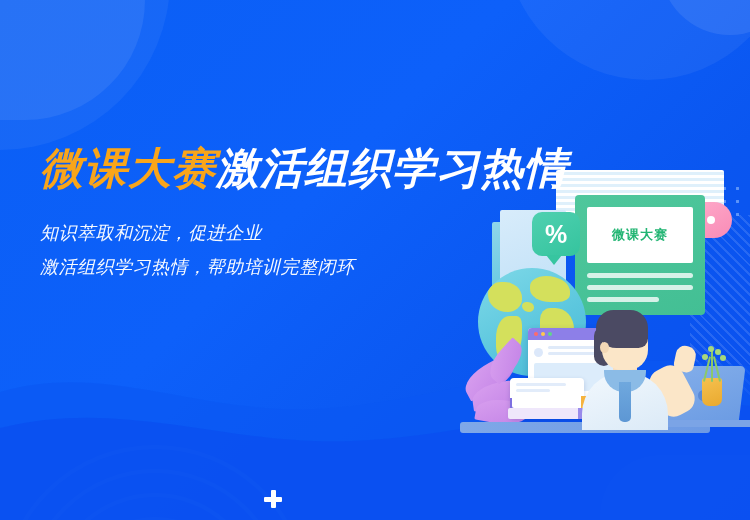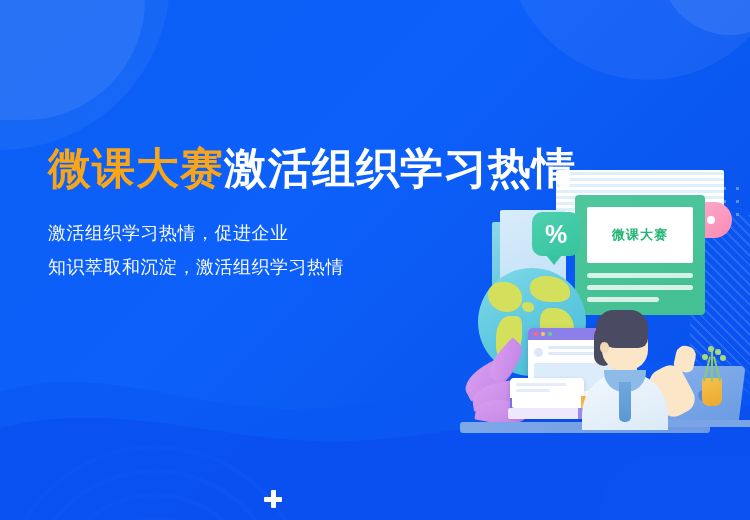--- a/index.html
+++ b/index.html
@@ -65,21 +65,21 @@
   .plus:before,.plus:after{
     content:"";position:absolute;background:#ffffff;border-radius:1px;
   }
   .plus:before{left:7px;top:0;width:5px;height:18px;}
   .plus:after{left:0;top:7px;width:18px;height:5px;}
 
   
   .wave{left:0;bottom:0;width:750px;height:220px;}
 
   
-  .copy{position:absolute;left:48px;top:140px;width:470px;z-index:30;}
+  .copy{position:absolute;left:40px;top:140px;width:470px;z-index:30;font-style:italic;}
   .headline{
     font-size:43px;line-height:56px;font-weight:bold;color:#ffffff;
     letter-spacing:1px;white-space:nowrap;
   }
   .headline .hl{color:#F9A51A;}
   .subcopy{margin-top:20px;}
   .subline{
     font-size:18px;line-height:34px;color:#ffffff;letter-spacing:.5px;
     white-space:nowrap;opacity:.97;
   }
@@ -401,18 +401,18 @@
     <div class="p-hair"></div>
     <div class="p-ear"></div>
 
   </div>
 
   <div class="copy">
     <div class="headline">
       <span class="hl">微课大赛</span><span>激活组织学习热情</span>
     </div>
     <div class="subcopy">
-      <div class="subline">激活组织学习热情，促进企业</div>
-      <div class="subline">知识萃取和沉淀，激活组织学习热情</div>
+      <div class="subline">知识萃取和沉淀，促进企业</div>
+      <div class="subline">激活组织学习热情，帮助培训完整闭环</div>
     </div>
   </div>
 
 </div>
 
 </body></html>

